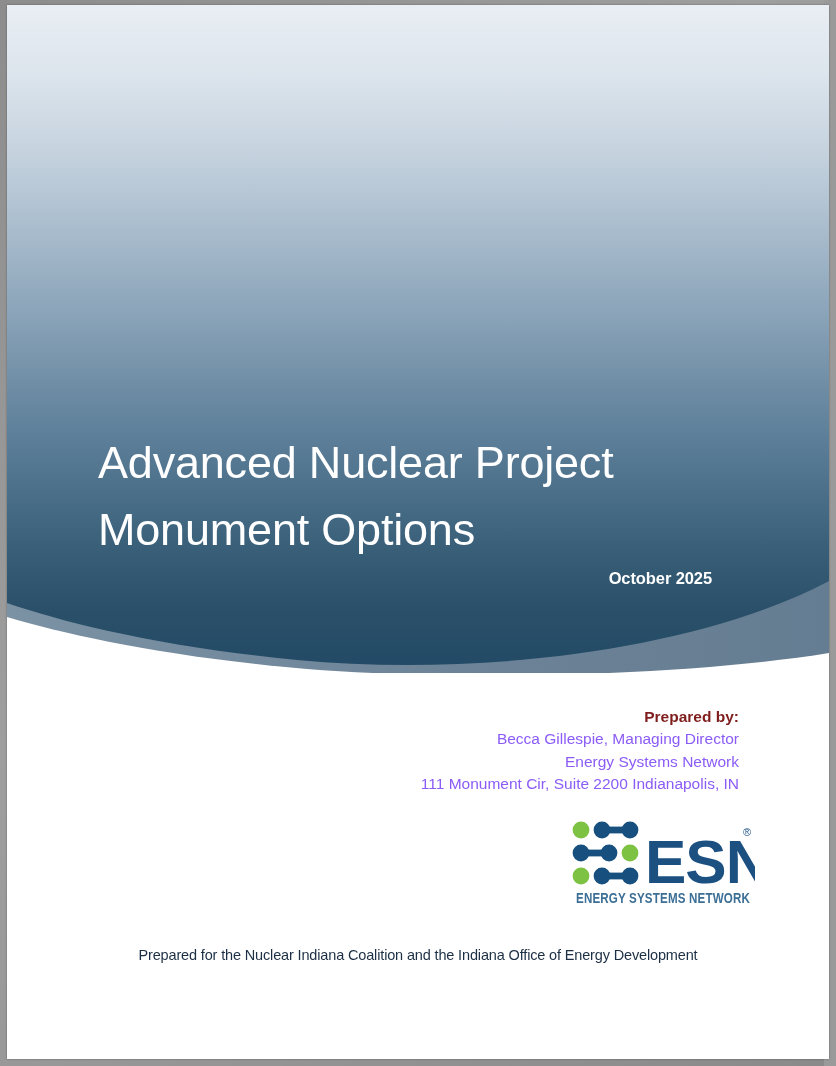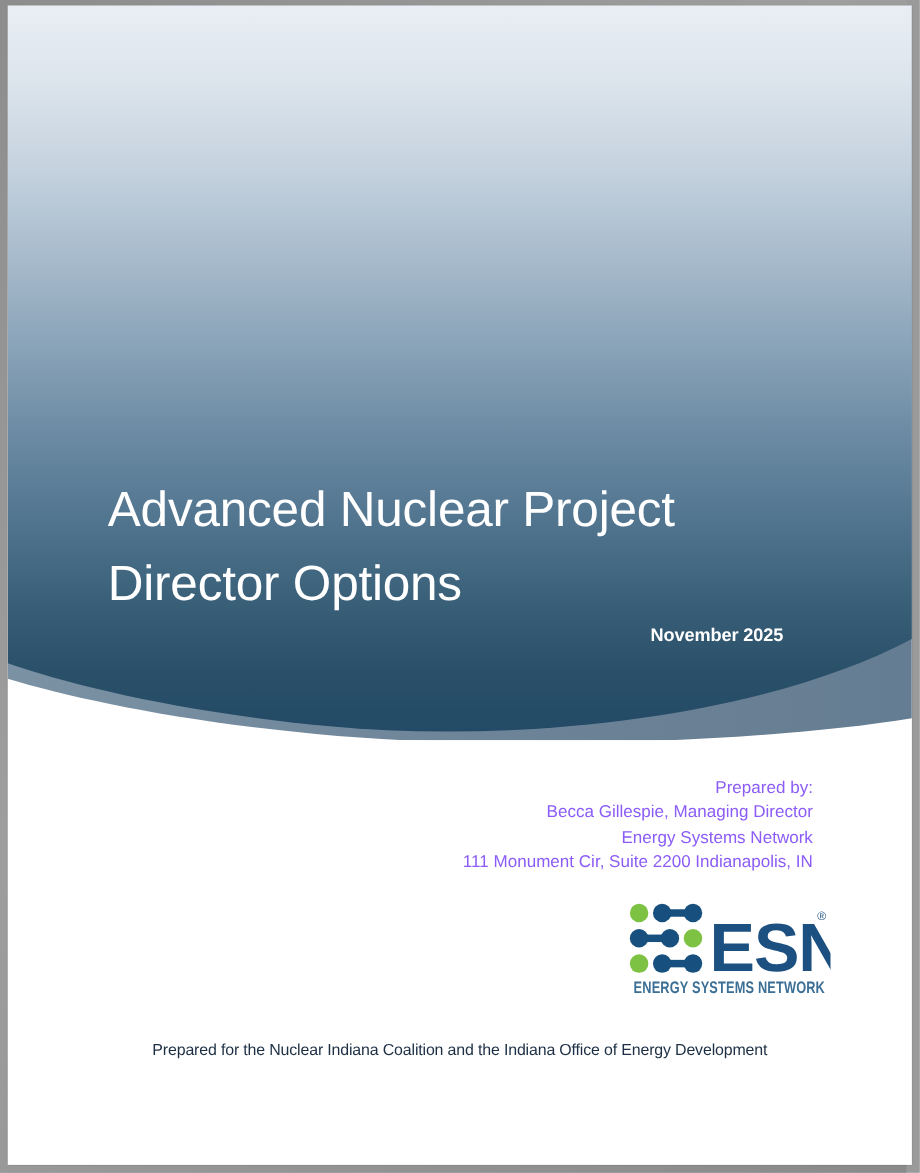--- a/index.html
+++ b/index.html
@@ -83,23 +83,23 @@
   #prepared-by {
     position: absolute;
     left: 300px;
     top: 700px;
     width: 432px;
     text-align: right;
     color: #20384f;
   }
   #prepared-by-heading {
     font-size: 15.5px;
-    font-weight: normal;
+    font-weight: bold;
     line-height: 23px;
-    color: #8b5cf6;
+    color: #7f1d1d;
   }
   .prepared-by-line {
     font-size: 15.5px;
     font-weight: 400;
     line-height: 22.5px;
     color: #8b5cf6;
   }
 
   
   #esn-logo {
@@ -156,24 +156,24 @@
                  C 700 668, 480 678, 300 664
                  C 160 652, 60 630, 0 612 Z" fill="url(#bandGrad)"></path>
 
         <path d="M 0 0 L 822 0 L 822 576
                  C 690 646, 470 672, 290 655
                  C 155 642, 58 618, 0 598 Z" fill="url(#heroGrad)"></path>
       </svg>
 
       <div id="title-block">
         <div class="doc-title-line">Advanced Nuclear Project</div>
-        <div class="doc-title-line">Director Options</div>
+        <div class="doc-title-line">Monument Options</div>
       </div>
 
-      <div id="doc-date">November 2025</div>
+      <div id="doc-date">October 2025</div>
     </div>
 
     <div id="prepared-by">
       <div id="prepared-by-heading">Prepared by:</div>
       <div class="prepared-by-line">Becca Gillespie, Managing Director</div>
       <div class="prepared-by-line">Energy Systems Network</div>
       <div class="prepared-by-line">111 Monument Cir, Suite 2200 Indianapolis, IN</div>
     </div>
 
     <div id="esn-logo">

